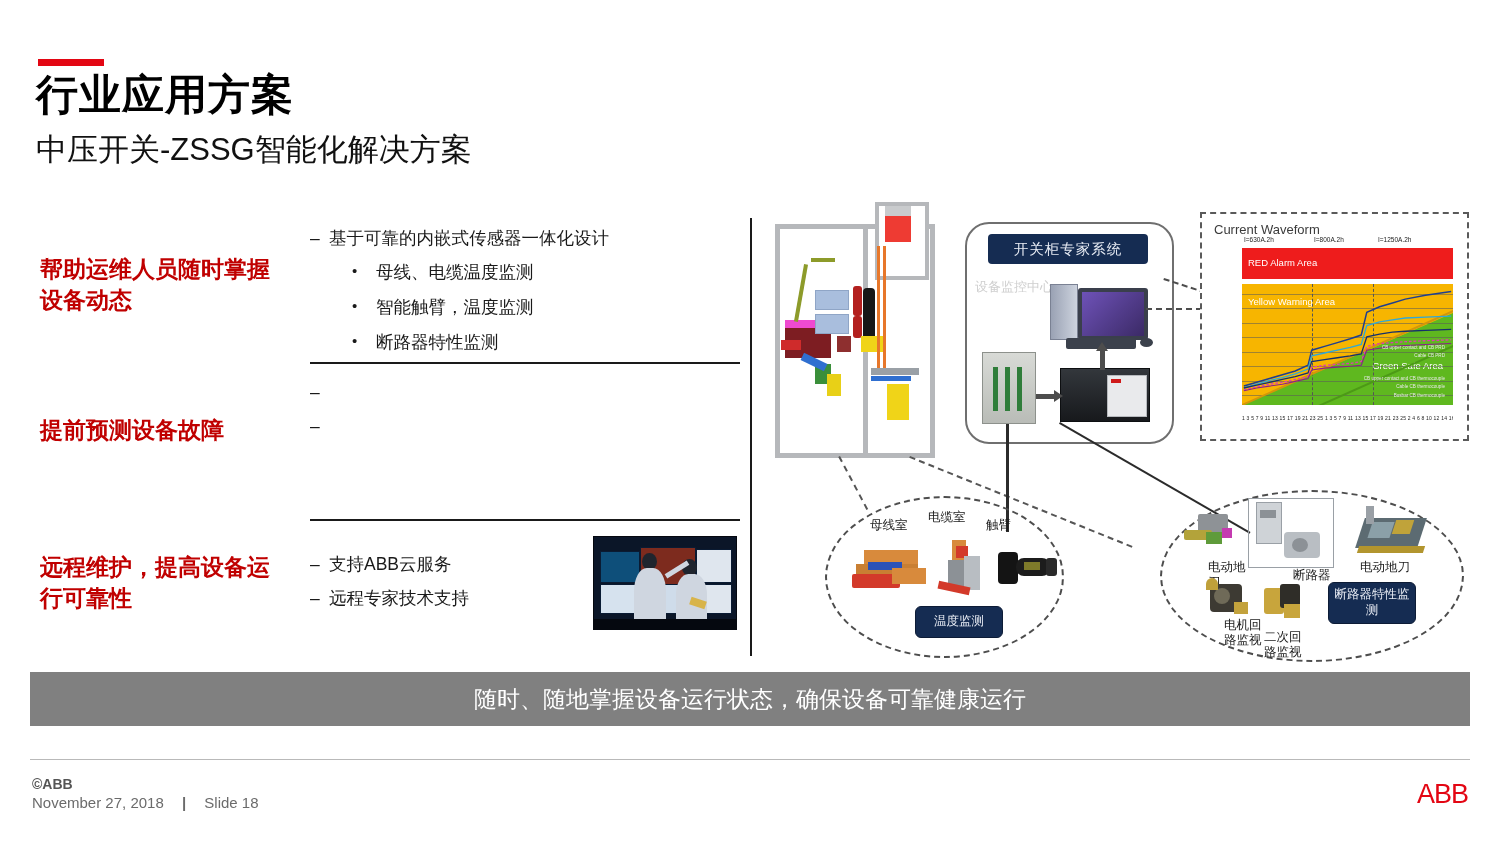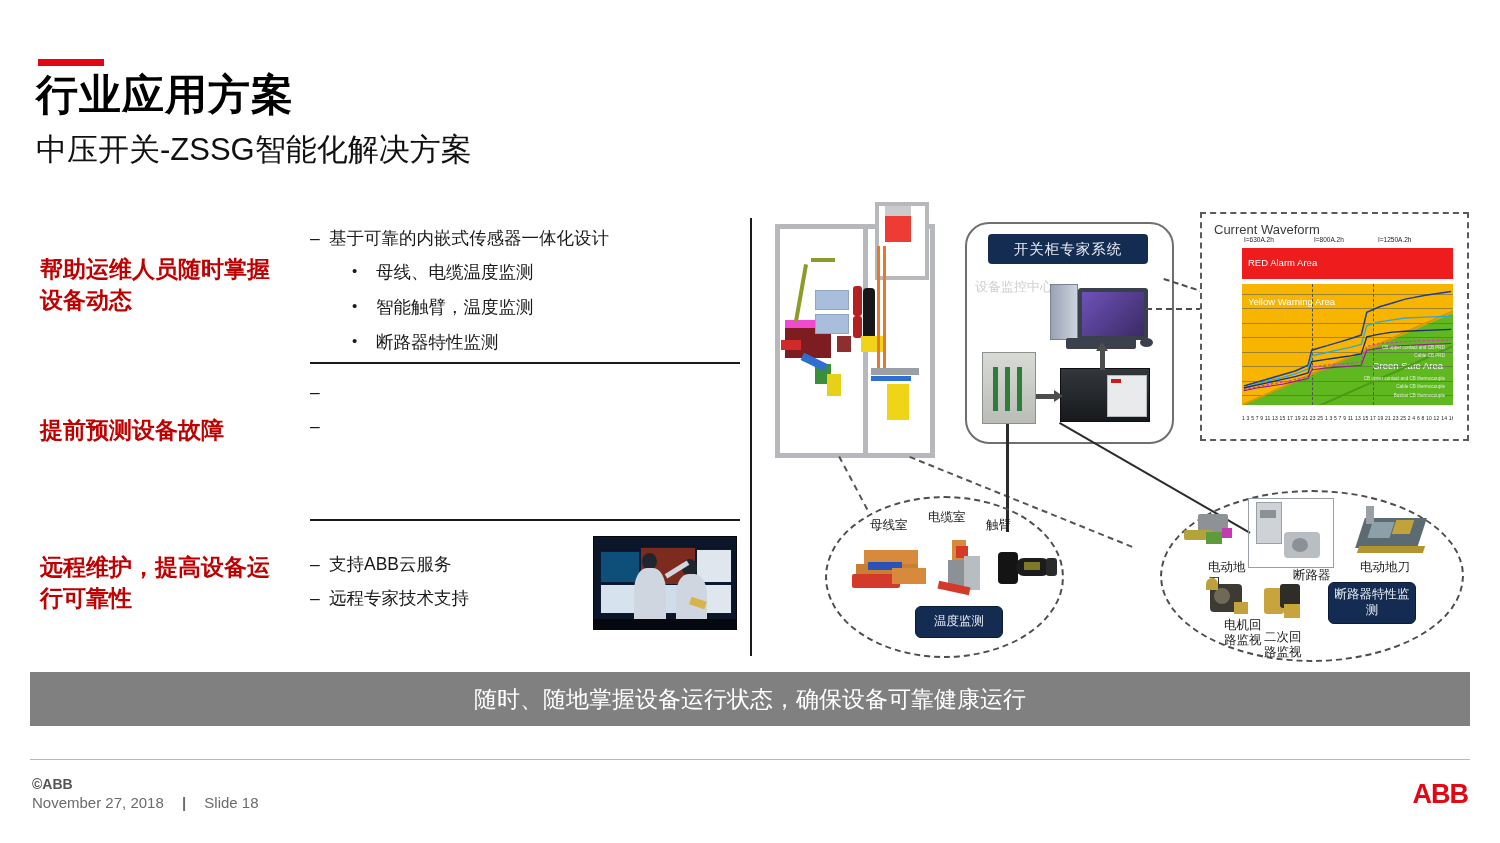--- a/index.html
+++ b/index.html
@@ -105,21 +105,21 @@
 
   
   #banner{position:absolute;left:30px;top:672px;width:1440px;height:54px;background:#808080;
           color:#fff;display:flex;align-items:center;justify-content:center;font-size:23px;}
 
   
   #footer-rule{position:absolute;left:30px;top:759px;width:1440px;height:1px;background:#b9b9b9;}
   #copy{position:absolute;left:32px;top:776px;font-size:14px;font-weight:700;color:#555;}
   #footline{position:absolute;left:32px;top:794px;font-size:15px;color:#6b6b6b;}
   #footline .pipe{margin:0 14px;font-weight:700;}
-  #abb-logo{position:absolute;right:32px;top:779px;font-size:27px;font-weight:700;
+  #abb-logo{position:absolute;right:32px;top:779px;font-size:27px;font-weight:400;
             color:#e30613;letter-spacing:-1px;}
 </style>
 </head>
 <body>
 
 <div id="red-rule"></div>
 <div id="slide-title">行业应用方案</div>
 <div id="slide-subtitle">中压开关-ZSSG智能化解决方案</div>
 
 <div class="hsep" style="left:310px;top:362px;width:430px;"></div>

